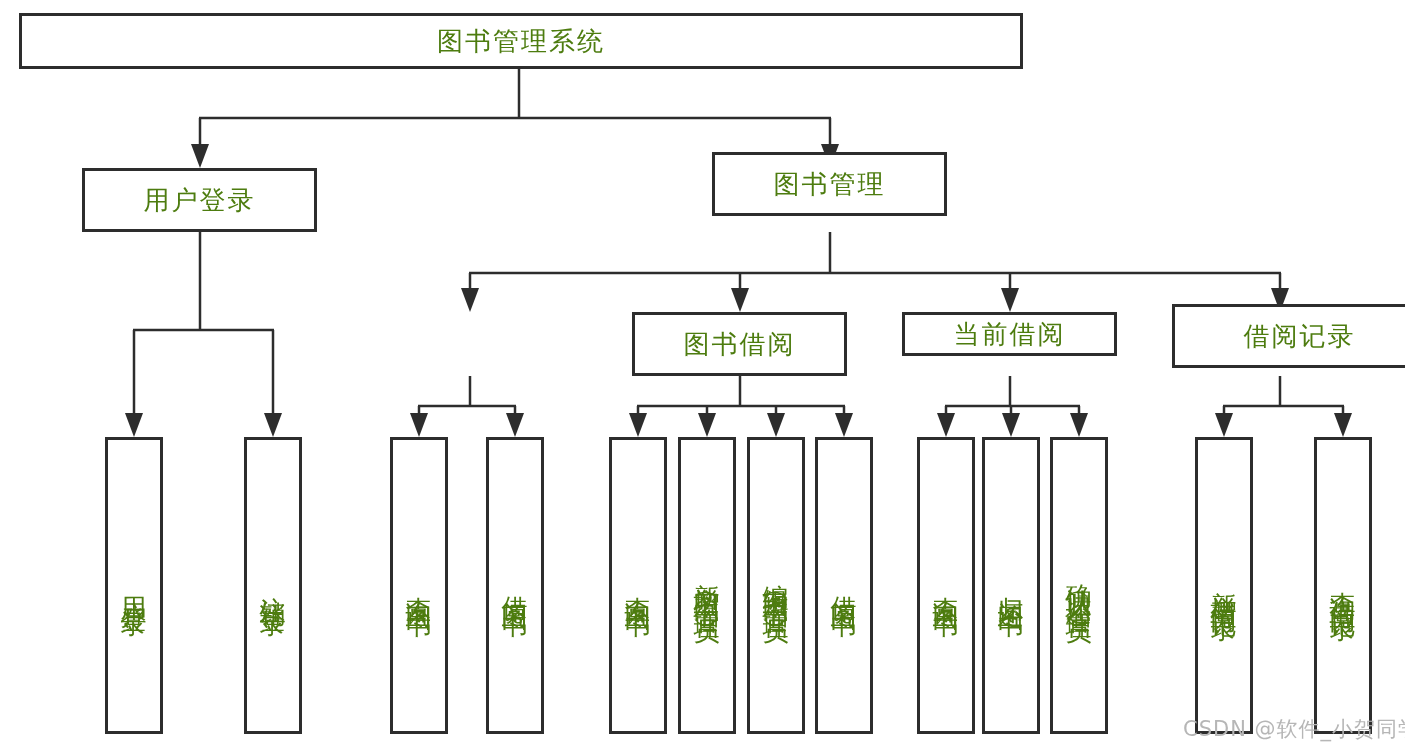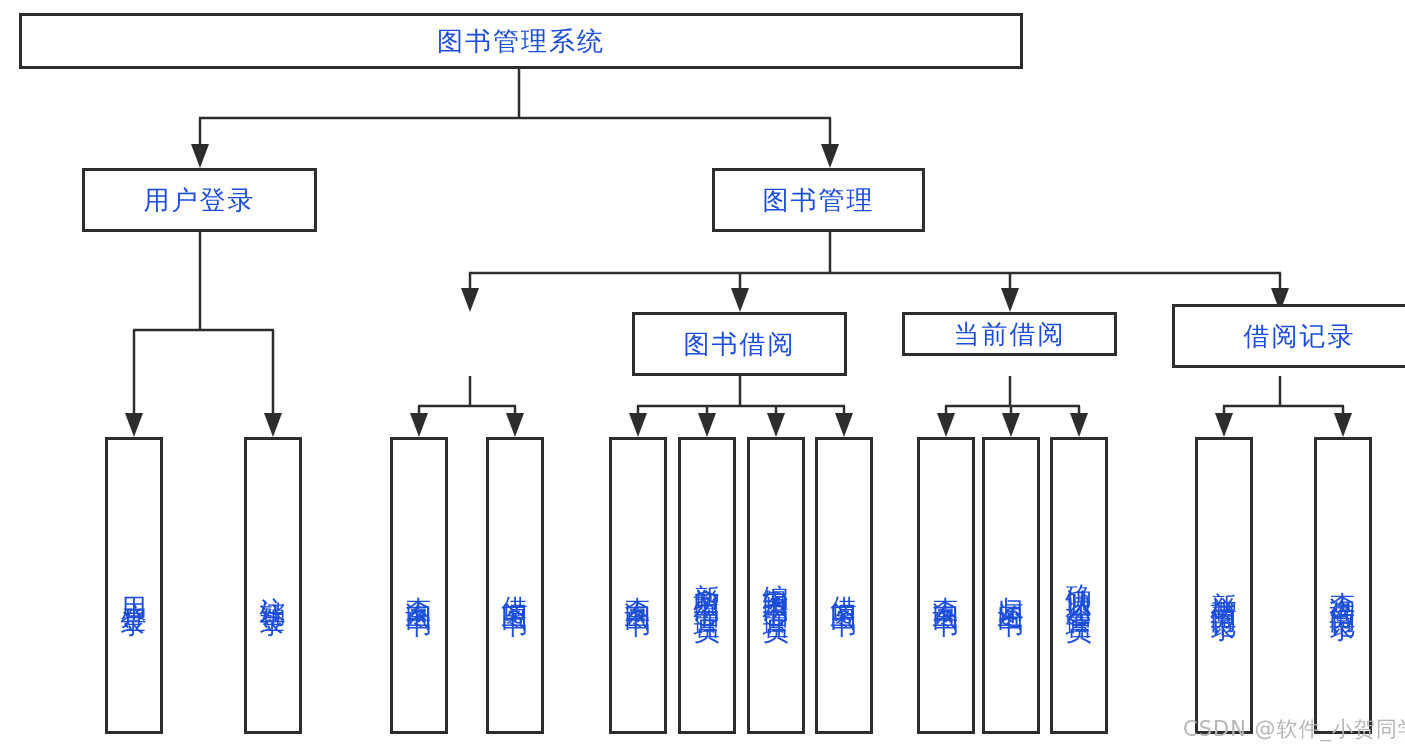--- a/index.html
+++ b/index.html
@@ -7,21 +7,21 @@
     position:relative; width:1405px; height:747px; background:#ffffff;
     font-family:"DejaVu Sans","Liberation Sans",sans-serif; overflow:hidden;
   }
   svg.connectors { position:absolute; left:0; top:0; z-index:1; }
   svg.connectors line { stroke:#2d2d2d; stroke-width:2.5; }
   svg.connectors polygon { fill:#2d2d2d; }
   .node {
     position:absolute; box-sizing:border-box; z-index:2;
     background:#ffffff; border:3px solid #2d2d2d;
     display:flex; align-items:center; justify-content:center;
-    color:#1d4ed8;
+    color:#4d7c0f;
   }
   .node.h .label { font-size:26px; letter-spacing:2px; white-space:nowrap; }
   .node.root .label { font-size:26px; letter-spacing:2px; }
   .node.v { width:58px; top:437px; height:297px; }
   .node.v .label {
     writing-mode:vertical-rl; text-orientation:mixed;
     font-size:26px; letter-spacing:5px; line-height:1;
   }
   .watermark {
     position:absolute; z-index:3; left:1183px; top:715px;
@@ -95,21 +95,21 @@
     <polygon points="1334,413 1352,413 1343,437"></polygon>
   </svg>
 
   <div class="node h root" style="left:19px;top:13px;width:1004px;height:56px;">
     <span class="label">图书管理系统</span>
   </div>
 
   <div class="node h" style="left:82px;top:168px;width:235px;height:64px;">
     <span class="label">用户登录</span>
   </div>
-  <div class="node h" style="left:712px;top:168px;width:213px;height:64px;">
+  <div class="node h" style="left:712px;top:152px;width:235px;height:64px;">
     <span class="label">图书管理</span>
   </div>
 
   <div class="node h" style="left:632px;top:312px;width:215px;height:64px;align-items:center;">
     <span class="label">图书借阅</span>
   </div>
   <div class="node h" style="left:902px;top:312px;width:215px;height:44px;">
     <span class="label">当前借阅</span>
   </div>
   <div class="node h" style="left:1172px;top:304px;width:255px;height:64px;text-align:right;">

